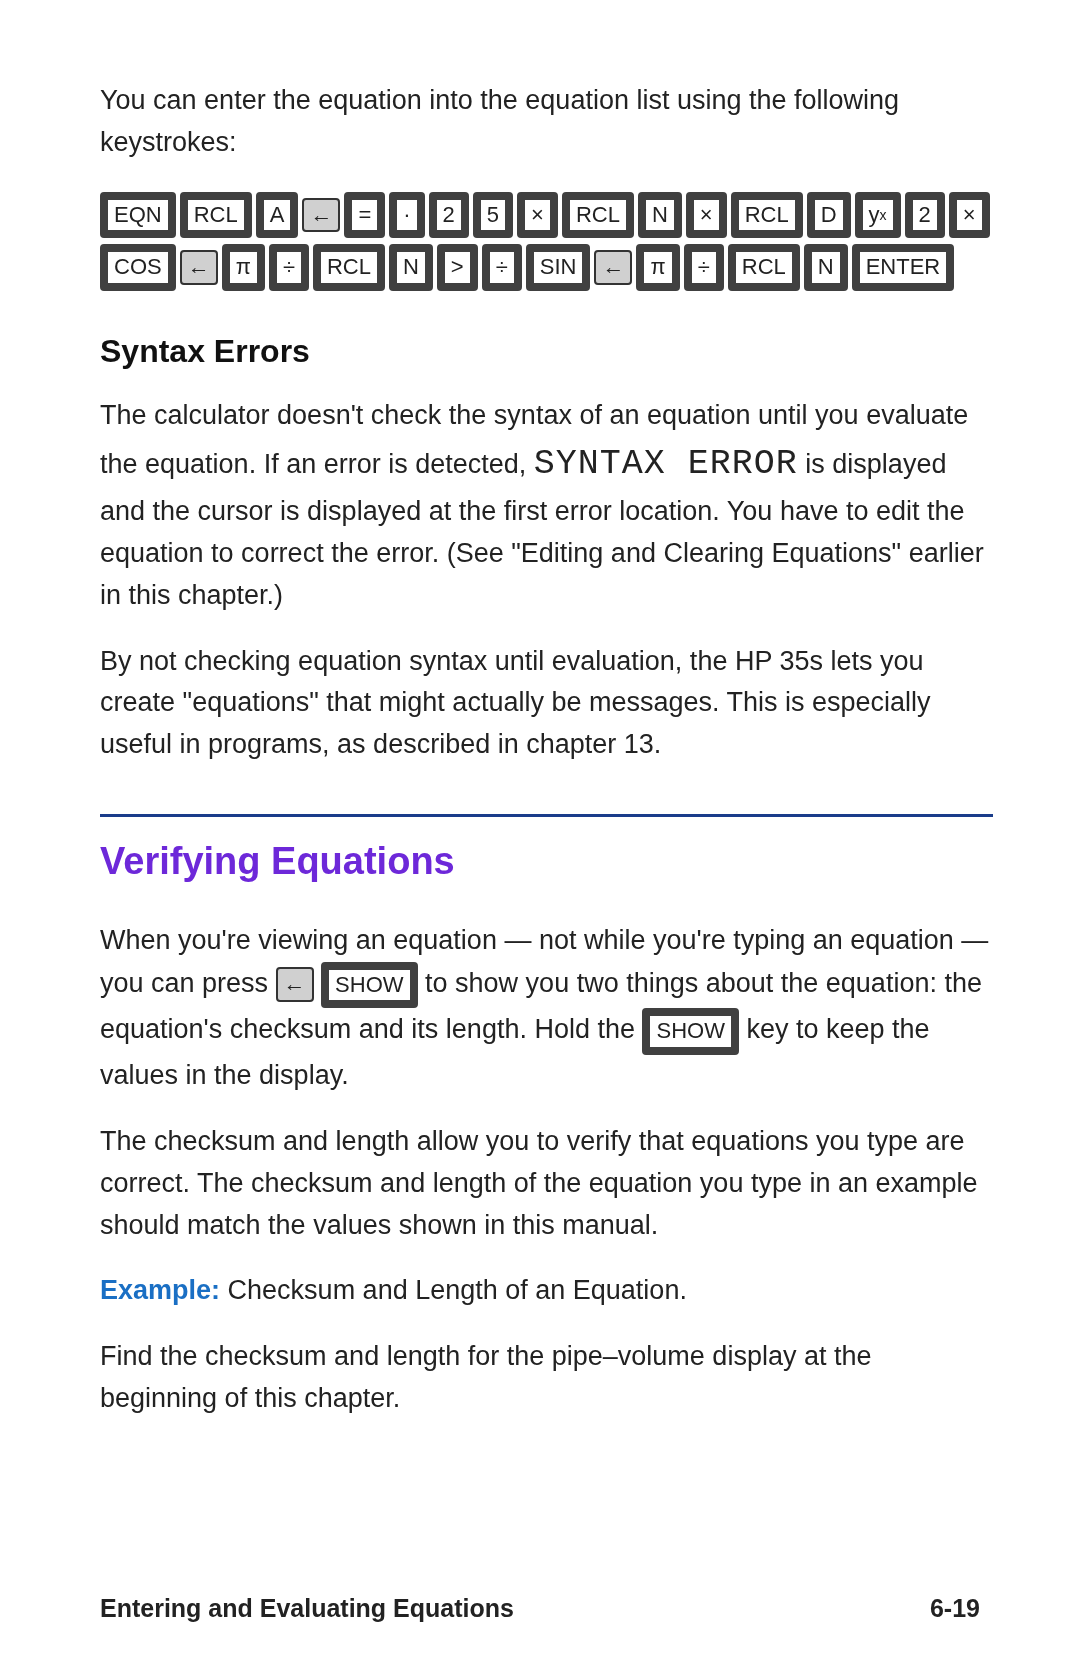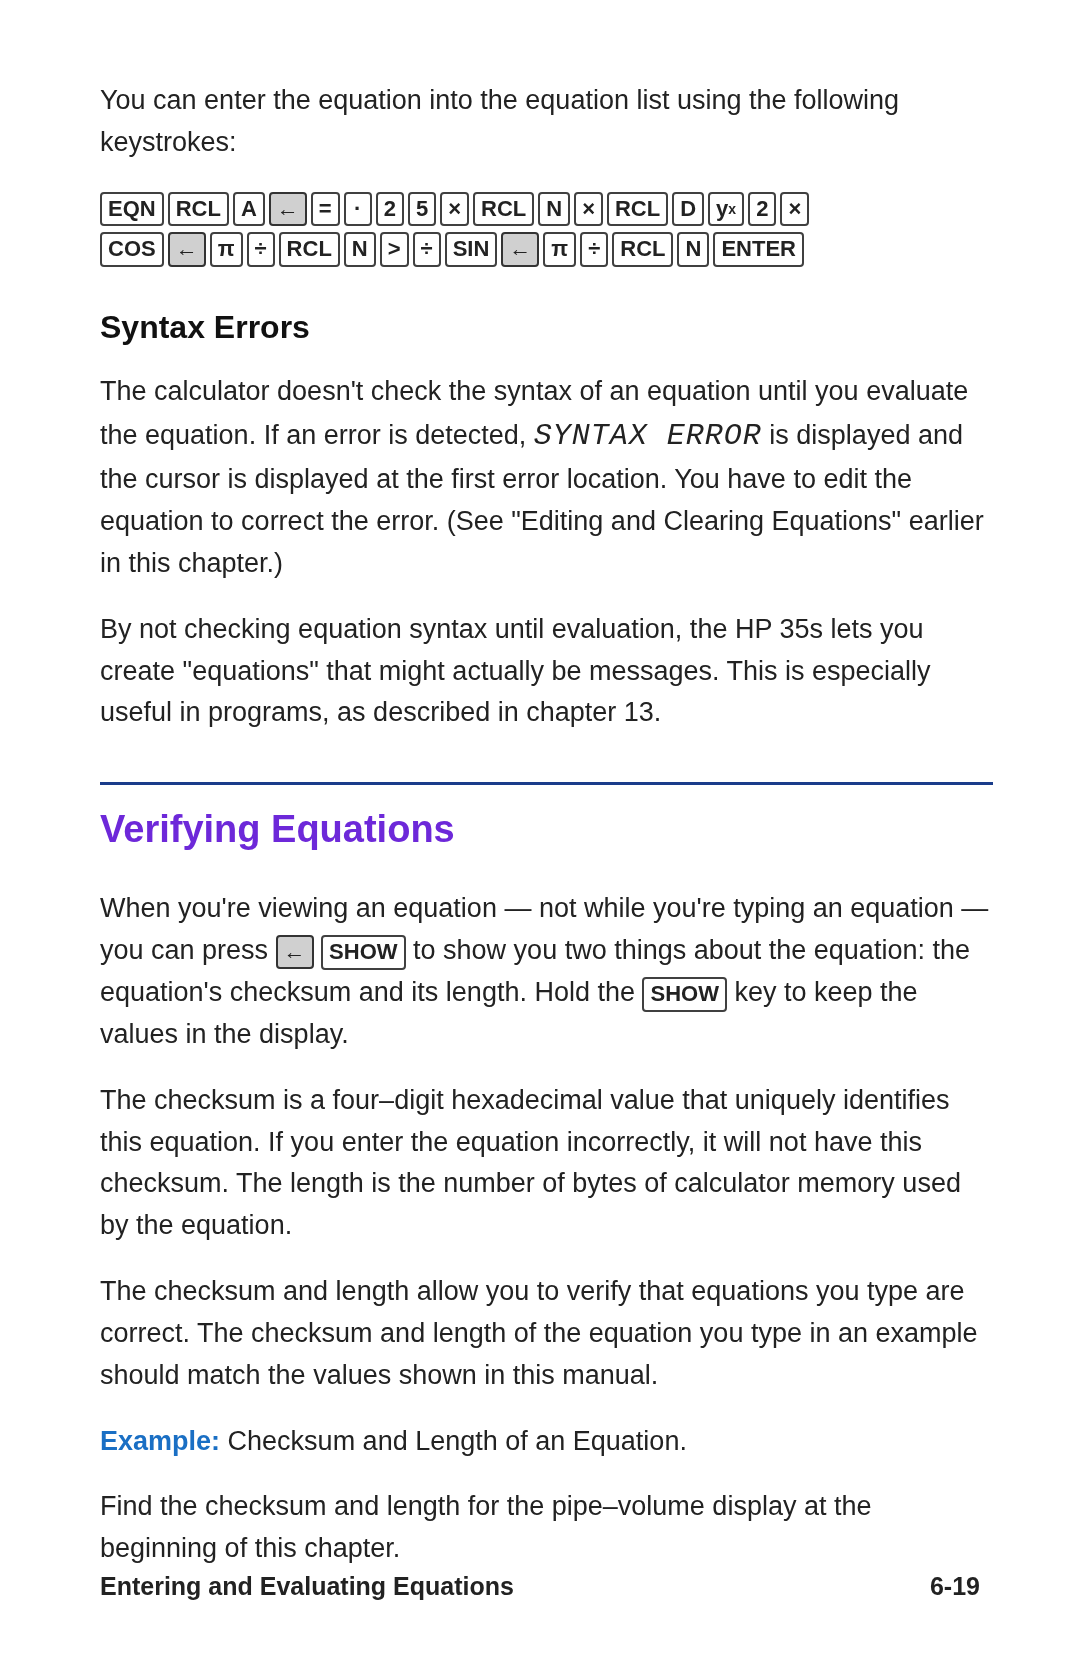--- a/index.html
+++ b/index.html
@@ -35,25 +35,25 @@
       flex-wrap: wrap;
       align-items: center;
       gap: 4px;
       font-size: 25px;
     }
 
     .key {
       display: inline-flex;
       align-items: center;
       justify-content: center;
-      border: 2px solid #404040;
+      border: 8px solid #404040;
       border-radius: 4px;
       padding: 1px 6px;
       font-size: 22px;
-      font-weight: bold;
+      font-weight: normal;
       background: #fff;
       min-width: 28px;
       line-height: 1.3;
       font-family: Arial, sans-serif;
     }
 
     .key sup {
       font-size: 14px;
       vertical-align: super;
     }
@@ -67,23 +67,22 @@
     }
 
     .body-paragraph {
       font-size: 27px;
       line-height: 1.55;
       margin-bottom: 24px;
     }
 
     .monospace-display {
       font-family: 'Courier New', Courier, monospace;
-      font-size: 30px;
+      font-size: 35px;
       letter-spacing: 1px;
-      font-style: italic;
     }
 
     .section-divider {
       border: none;
       border-top: 3px solid #1a3c8a;
       margin: 48px 0 16px 0;
     }
 
     .major-section-title {
       font-size: 38px;
@@ -177,33 +176,30 @@
   </p>
 
   <hr class="section-divider">
 
   <h1 class="major-section-title">Verifying Equations</h1>
 
   <p class="body-paragraph">
     When you're viewing an equation — not while you're typing an equation — you can press <span class="shift-key">←</span> <span class="key">SHOW</span> to show you two things about the equation: the equation's checksum and its length. Hold the <span class="key">SHOW</span> key to keep the values in the display.
   </p>
 
-  <p class="body-paragraph">
-    The checksum is a four–digit hexadecimal value that uniquely identifies this equation. If you enter the equation incorrectly, it will not have this checksum. The length is the number of bytes of calculator memory used by the equation.
-  </p>
 
   <p class="body-paragraph">
     The checksum and length allow you to verify that equations you type are correct. The checksum and length of the equation you type in an example should match the values shown in this manual.
   </p>
 
   <p class="body-paragraph">
     <span class="example-label">Example:</span>
     <span>Checksum and Length of an Equation.</span>
   </p>
 
   <p class="body-paragraph">Find the checksum and length for the pipe–volume display at the beginning of this chapter.</p>
 
 </div>
 
-<div style="position: absolute; bottom: 68px; left: 0; right: 0; display: flex; justify-content: space-between; padding: 0 100px; font-size: 25px; font-weight: bold; color: #222;">
+<div style="position: absolute; bottom: 46px; left: 0; right: 0; display: flex; justify-content: space-between; padding: 0 100px; font-size: 25px; font-weight: bold; color: #222;">
   <span>Entering and Evaluating Equations</span>
   <span>6-19</span>
 </div>
 
 </body></html>

